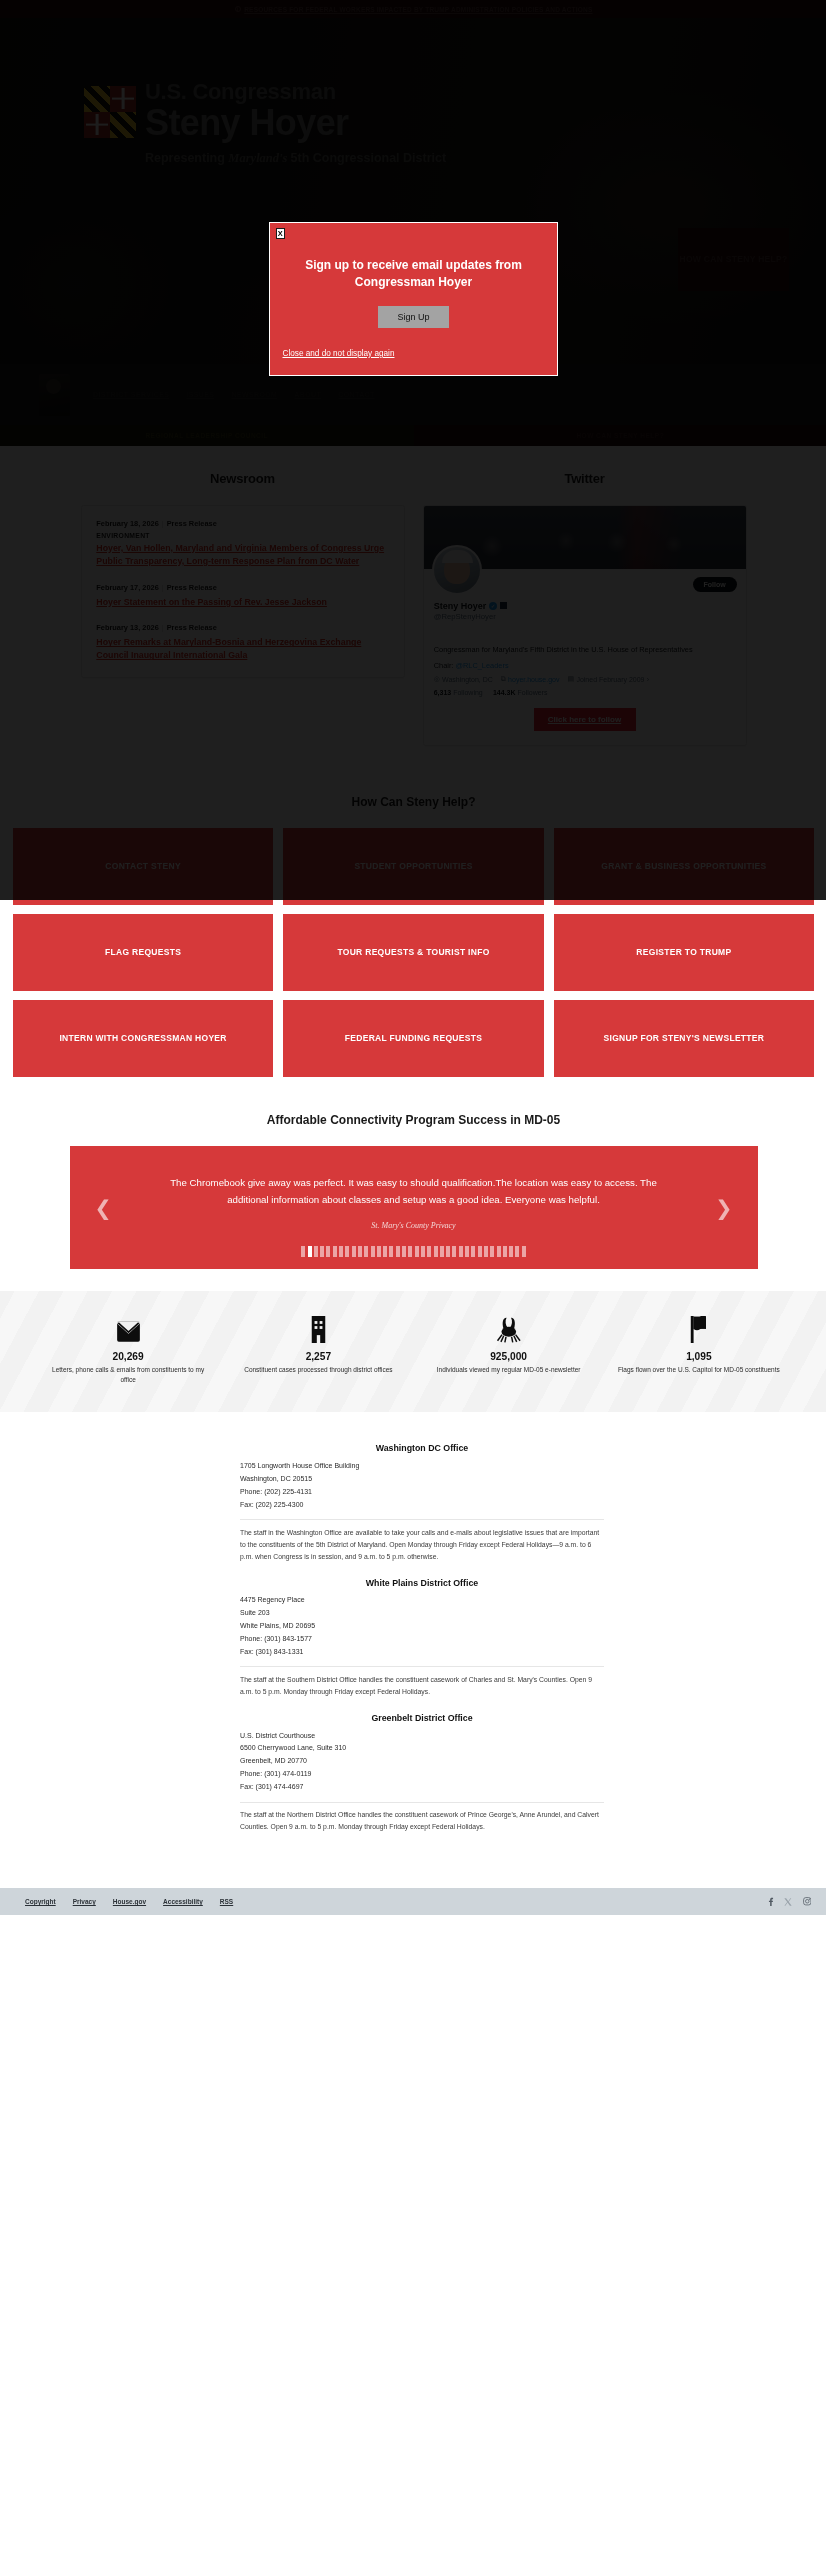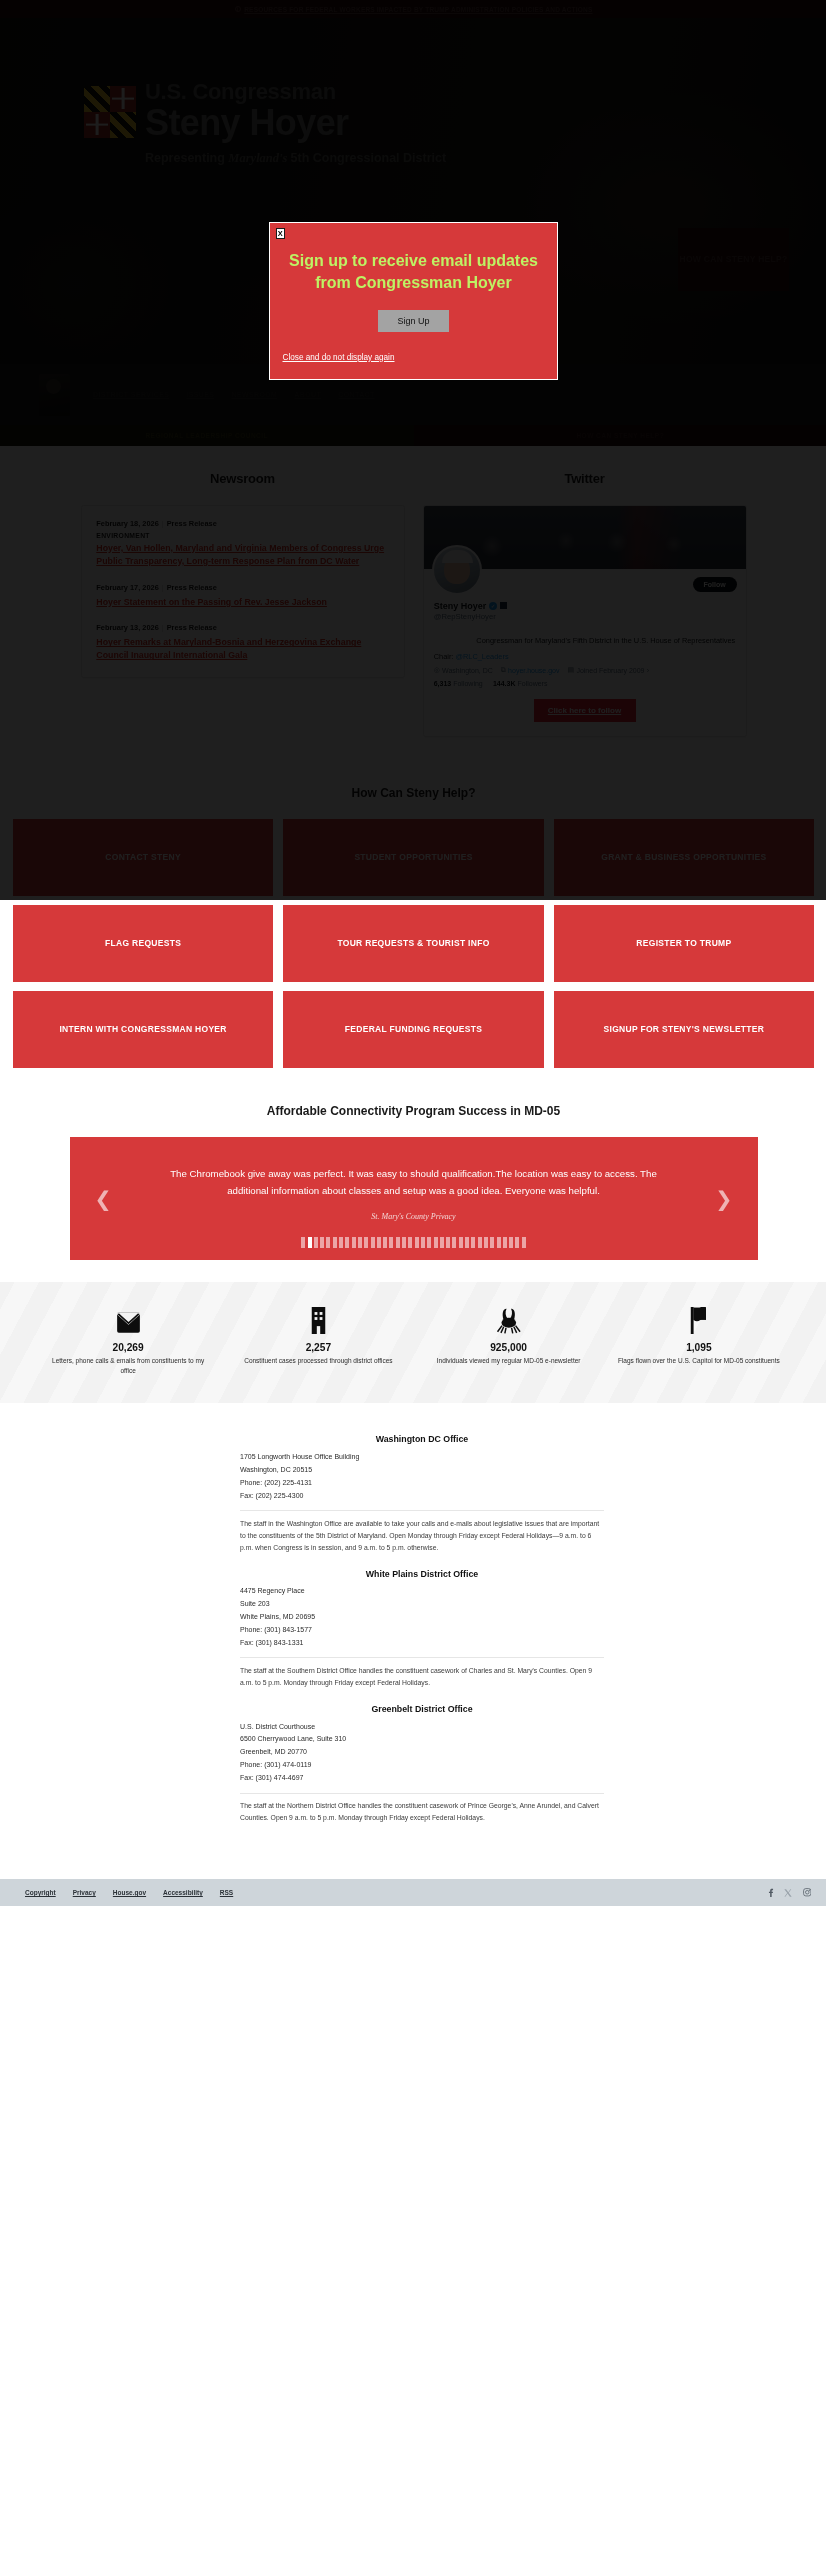--- a/index.html
+++ b/index.html
@@ -203,24 +203,24 @@
     left: 5.7px; top: 5.1px;
     width: 9px; height: 11.4px;
     background: #ffffff;
     border: 0.9px solid #1a1a1a;
     color: #000;
     font-size: 7.4px; font-weight: 700;
     line-height: 9.7px; text-align: center;
     cursor: pointer;
   }
   .modal-title {
-    margin-top: 17px;
+    margin-top: 24px;
     text-align: center;
-    color: #bef264;
-    font-size: 16px;
+    color: #ffffff;
+    font-size: 12px;
     font-weight: 700;
     line-height: 1.36;
   }
   .modal-btn {
     display: block;
     margin: 16px auto 0;
     background: #a3a3a3;
     border: none;
     color: #111;
     font-size: 9px;
@@ -345,21 +345,21 @@
   .tw-verified {
     width: 8px; height: 8px; border-radius: 50%;
     background: #1d9bf0; color: #fff; font-size: 5.1px;
     line-height: 8px; text-align: center;
   }
   .tw-gov {
     width: 7.4px; height: 7.4px; background: #1a2b44;
     display:inline-block;
   }
   .tw-handle { font-size: 7.7px; color: #5b7083; margin-top: 1.1px; }
-  .tw-bio { font-size: 7.4px; color: #0f1419; margin-top: 15px; line-height: 1.45; text-align: right; }
+  .tw-bio { font-size: 7.4px; color: #0f1419; margin-top: 24px; line-height: 1.45; }
   .tw-chair { font-size: 7.4px; color: #0f1419; margin-top: 5.1px; }
   .tw-chair a { color: #1d9bf0; text-decoration: none; }
   .tw-metarow {
     display: flex; align-items: center; gap: 8px;
     font-size: 7px; color: #5b7083; margin-top: 5.7px; flex-wrap: wrap;
   }
   .tw-metarow .mi { display: flex; align-items: center; gap: 2.3px; }
   .tw-metarow .lnk { color: #1d9bf0; }
   .tw-counts { font-size: 7px; color: #5b7083; margin-top: 5.1px; display: flex; gap: 10.2px; }
   .tw-counts b { color: #0f1419; }

